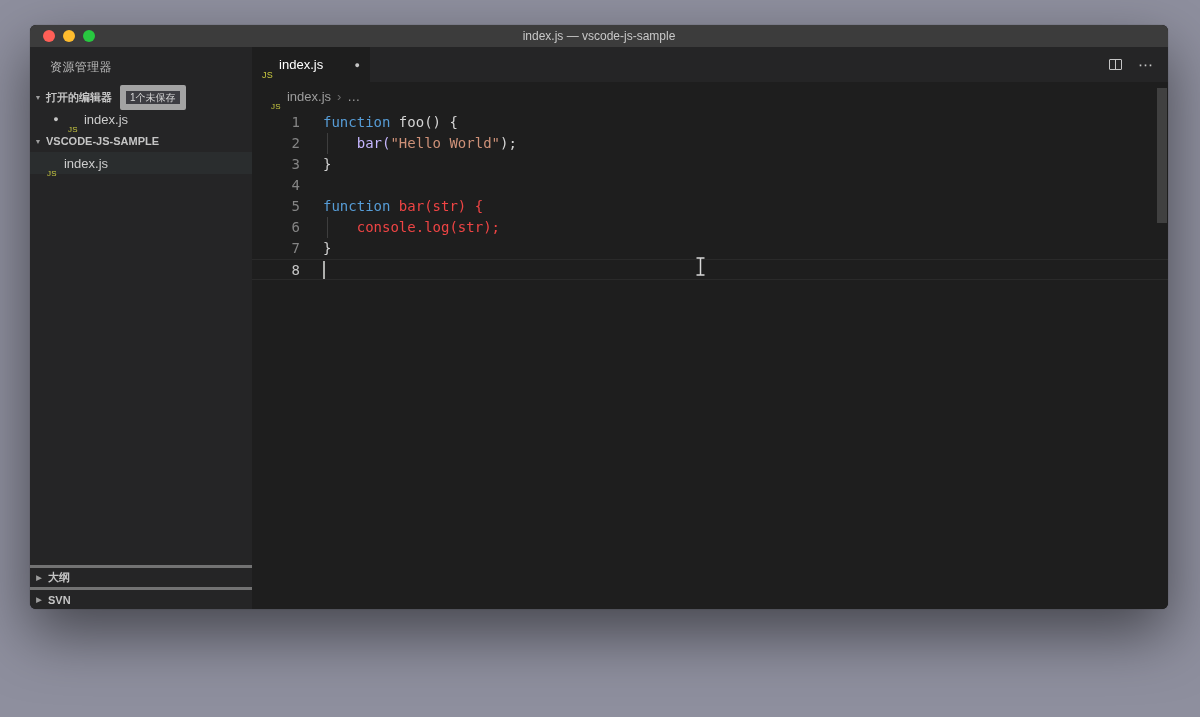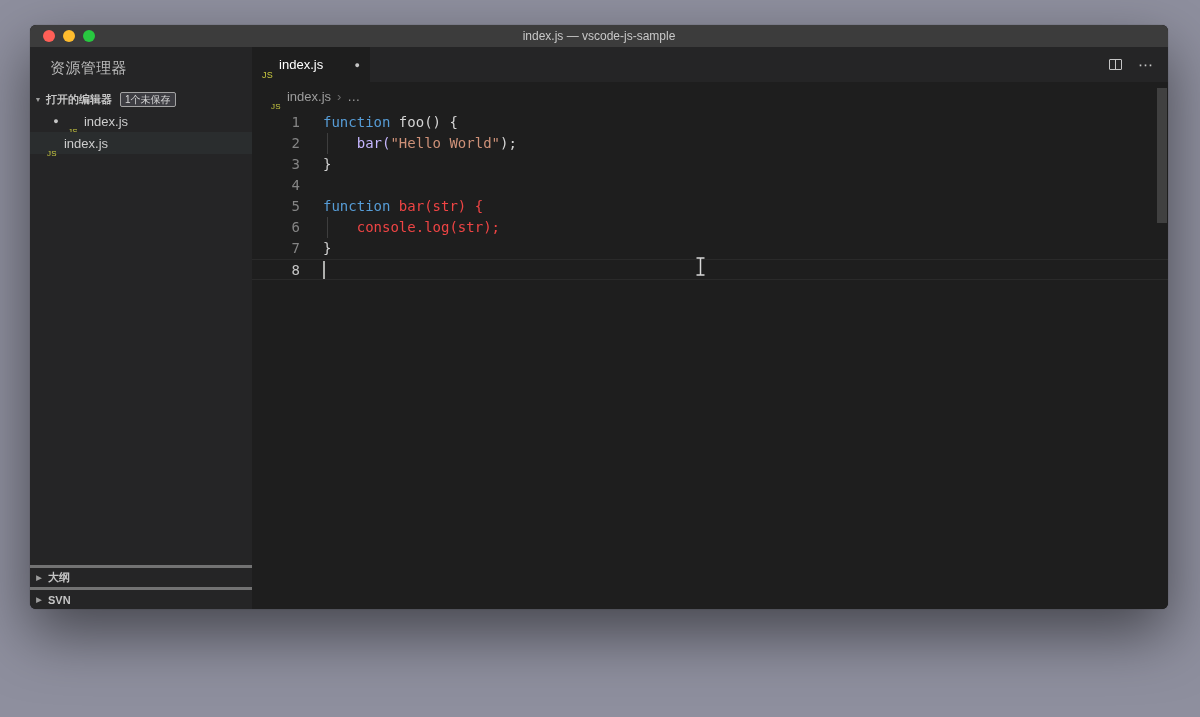--- a/index.html
+++ b/index.html
@@ -21,24 +21,24 @@
   .tl { width:12px; height:12px; border-radius:50%; display:inline-block; }
   .tl.red { background:#ff5f57; }
   .tl.yellow { background:#febc2e; }
   .tl.green { background:#28c840; }
   .win-title { font-size:12px; color:#c8c8c8; }
 
   .main { flex:1; display:flex; min-height:0; }
 
   
   .sidebar { flex:0 0 222px; background:#252526; color:#cccccc; display:flex; flex-direction:column; min-height:0; }
-  .sb-title { font-size:15px; color:#bababa; padding:12px 0 10px 20px; letter-spacing:.4px; }
+  .sb-title { font-size:12px; color:#bababa; padding:12px 0 10px 20px; letter-spacing:.4px; }
   .section-header { height:22px; display:flex; align-items:center; font-size:11px; font-weight:bold; color:#c5c5c5; }
   .section-header .arrow { width:16px; text-align:center; font-size:7px; color:#9d9d9d; flex:0 0 16px; }
-  .badge { margin-left:8px; font-weight:normal; font-size:10px; line-height:13px; color:#d7d7d7; background:#3d3d42; border:1px solid #a3a3a3; border-radius:2px; padding:0 4px; }
+  .badge { margin-left:8px; font-weight:normal; font-size:10px; line-height:13px; color:#d7d7d7; background:#3d3d42; border:6px solid #a3a3a3; border-radius:2px; padding:0 4px; }
   .tree-row { height:22px; display:flex; align-items:center; font-size:13px; color:#cccccc; }
   .tree-row.selected { background:#2a2d2e; }
   .mod-dot { color:#c5c5c5; font-size:9px; width:12px; text-align:center; }
   .js-icon { font-size:8px; font-weight:normal; color:#cbcb41; letter-spacing:.3px;margin-top:20px; }
   .oe-item { padding-left:20px; gap:6px; }
   .file-item { padding-left:17px; gap:7px; }
   .sb-spacer { flex:1; }
   .panel-header { flex:0 0 22px; border-top:3px solid #737373; display:flex; align-items:center; font-size:11px; font-weight:bold; color:#c5c5c5; }
   .panel-header .arrow { width:18px; text-align:center; font-size:7px; color:#9d9d9d; }
 
@@ -95,20 +95,24 @@
           <span>打开的编辑器</span>
           <span class="badge">1个未保存</span>
         </div>
 
         <div class="tree-row oe-item">
           <span class="mod-dot">●</span>
           <span class="js-icon">JS</span>
           <span>index.js</span>
         </div>
 
+        <div class="section-header">
+          <span class="arrow">▼</span>
+          <span>VSCODE-JS-SAMPLE</span>
+        </div>
 
         <div class="tree-row file-item selected">
           <span class="js-icon">JS</span>
           <span>index.js</span>
         </div>
 
         <div class="sb-spacer"></div>
 
         <div class="panel-header">
           <span class="arrow">▶</span>

